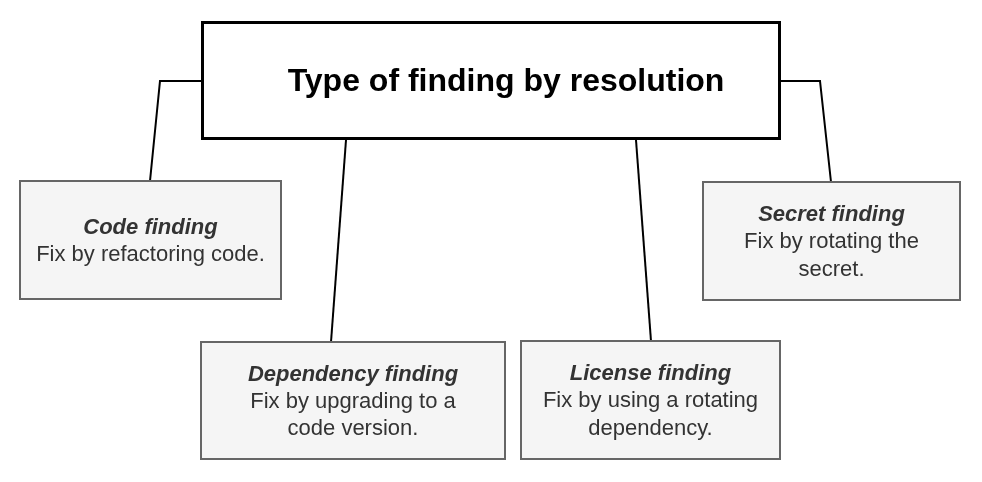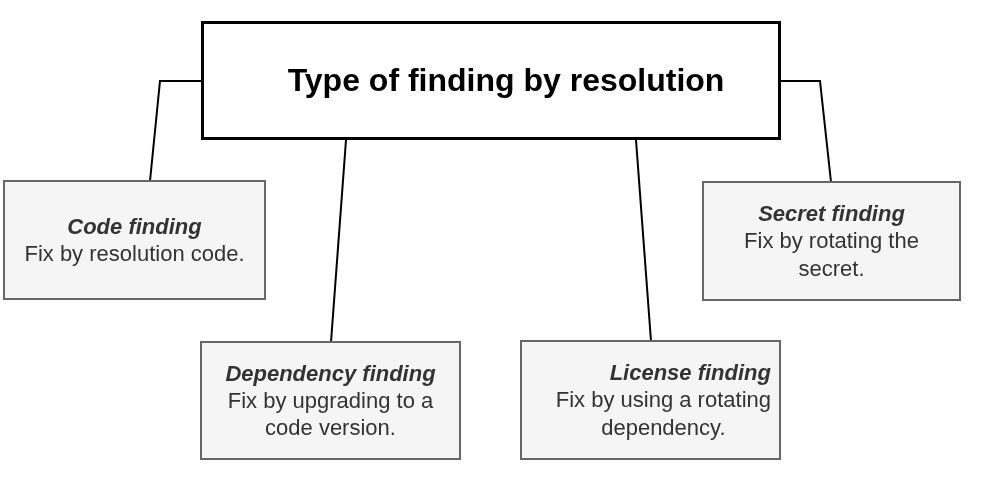--- a/index.html
+++ b/index.html
@@ -60,44 +60,44 @@
     line-height: 1.24;
     padding: 4px 8px;
   }
   .child-title {
     font-weight: bold;
     font-style: italic;
   }
   .child-desc {
     white-space: pre-line;
   }
-  .node-code    { left: 3px;  top: 180px; width: 263px; height: 120px; }
-  .node-dep     { left: 200px; top: 341px; width: 261px; height: 119px; }
-  .node-license { left: 520px; top: 340px; width: 261px; height: 120px; align-items: flex-end; }
+  .node-code    { left: 19px;  top: 180px; width: 263px; height: 120px; }
+  .node-dep     { left: 200px; top: 341px; width: 306px; height: 119px; }
+  .node-license { left: 520px; top: 340px; width: 261px; height: 120px; }
   .node-secret  { left: 702px; top: 181px; width: 259px; height: 120px; }
 </style>
 </head>
 <body>
 
 <div class="canvas">
 
   <svg class="connectors" viewBox="0 0 982 482" xmlns="http://www.w3.org/2000/svg">
     <polyline points="201,81 160,81 150,181"></polyline>
     <line x1="346" y1="140" x2="331" y2="342"></line>
     <line x1="636" y1="140" x2="651" y2="341"></line>
     <polyline points="781,81 820,81 831,182"></polyline>
   </svg>
 
   <div class="node node-root">
     <div class="root-title">Type of finding by resolution</div>
   </div>
 
   <div class="node node-child node-code">
     <div class="child-title">Code finding</div>
-    <div class="child-desc">Fix by resolution code.</div>
+    <div class="child-desc">Fix by refactoring code.</div>
   </div>
 
   <div class="node node-child node-dep">
     <div class="child-title">Dependency finding</div>
     <div class="child-desc">Fix by upgrading to a
 code version.</div>
   </div>
 
   <div class="node node-child node-license">
     <div class="child-title">License finding</div>

